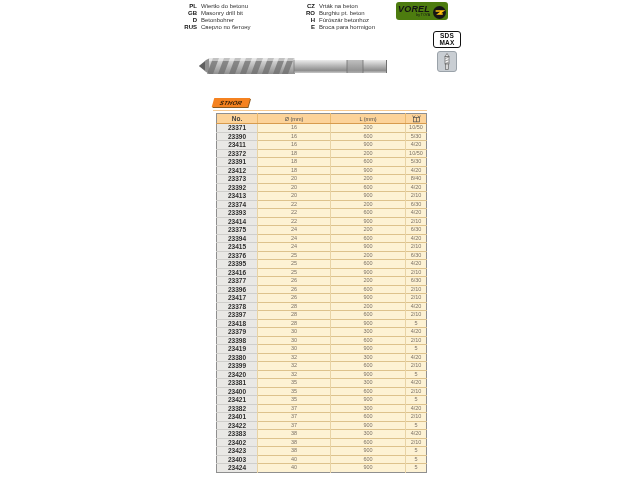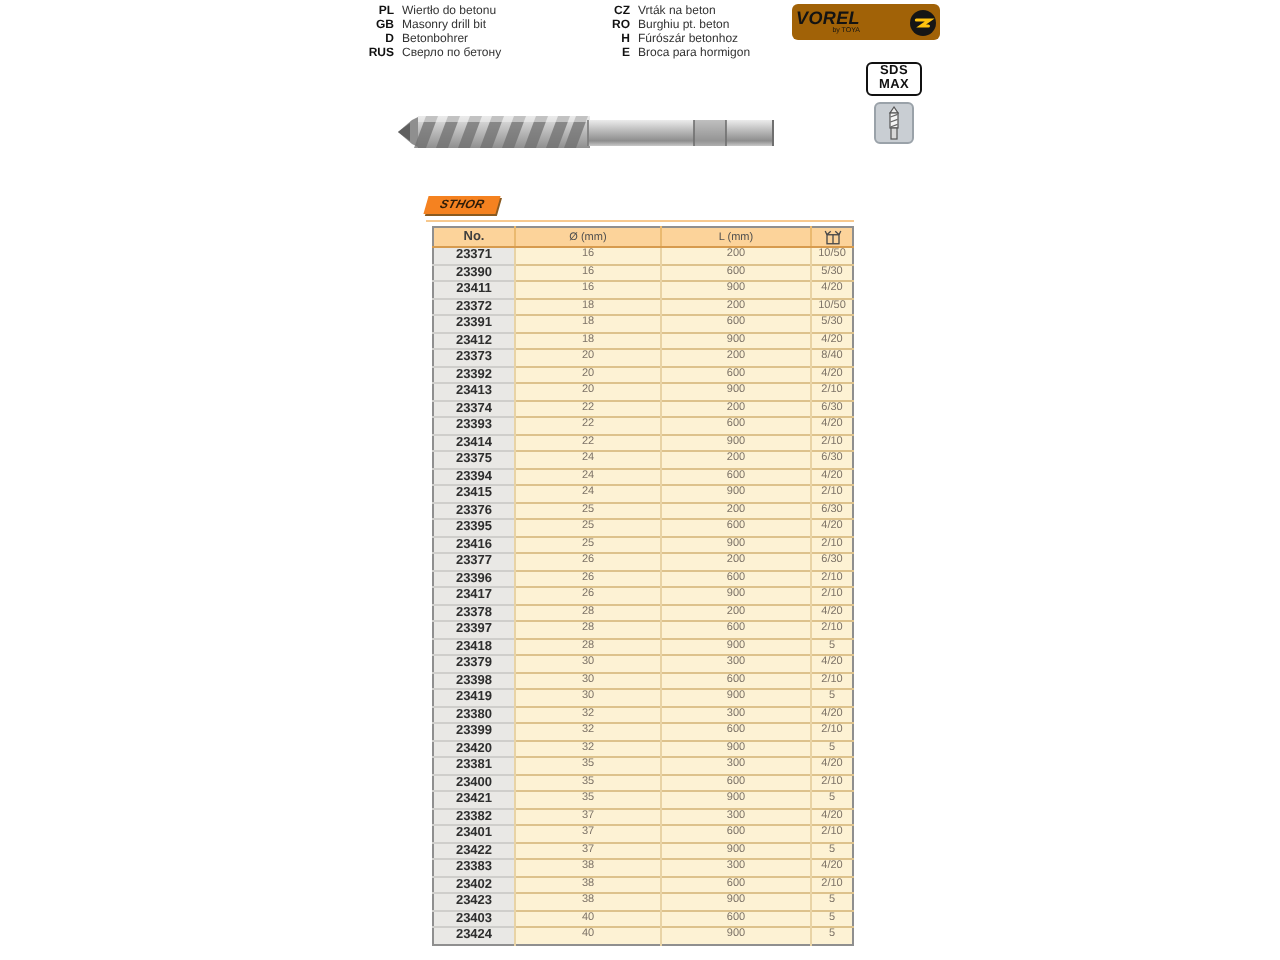--- a/index.html
+++ b/index.html
@@ -12,21 +12,21 @@
 
   
   .lang-col{position:absolute;top:3px;}
   .lang-left{left:180px;}
   .lang-right{left:298px;}
   .lang-row{display:flex;font-size:6px;line-height:7px;color:#222;white-space:nowrap;}
   .lang-code{width:17px;text-align:right;font-weight:bold;margin-right:4px;color:#111;}
   .lang-label{color:#333;}
 
   
-  .vorel{left:396px;top:2px;width:74px;height:18px;background:#a16207;border-radius:3px;
+  .vorel{left:396px;top:2px;width:52px;height:18px;background:#4d7c0f;border-radius:3px;
          display:flex;align-items:center;justify-content:space-between;padding:0 2px;box-sizing:border-box;}
   .vorel-text{display:flex;flex-direction:column;line-height:1;}
   .vorel-name{font-weight:bold;font-style:italic;font-size:9px;color:#131313;letter-spacing:.2px;}
   .vorel-sub{font-size:3.5px;color:#131313;text-align:right;margin-top:.5px;}
   .vorel-emblem{width:13px;height:13px;flex:0 0 13px;}
 
   
   .sds{left:433px;top:31px;width:28px;height:17px;background:#fff;border:1.5px solid #111;border-radius:3px;
        display:flex;flex-direction:column;align-items:center;justify-content:center;box-sizing:border-box;}
   .sds span{font-size:6.5px;line-height:6.5px;font-weight:bold;color:#111;letter-spacing:.2px;}

